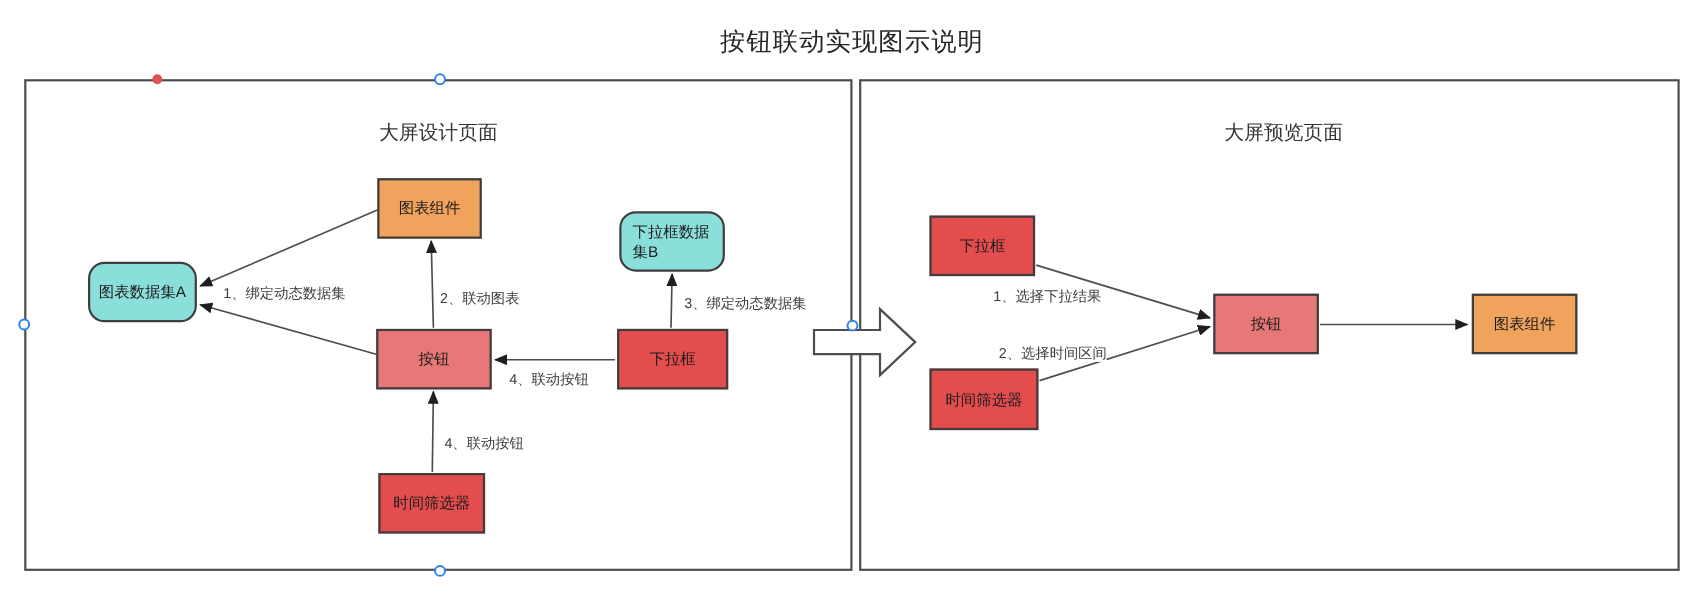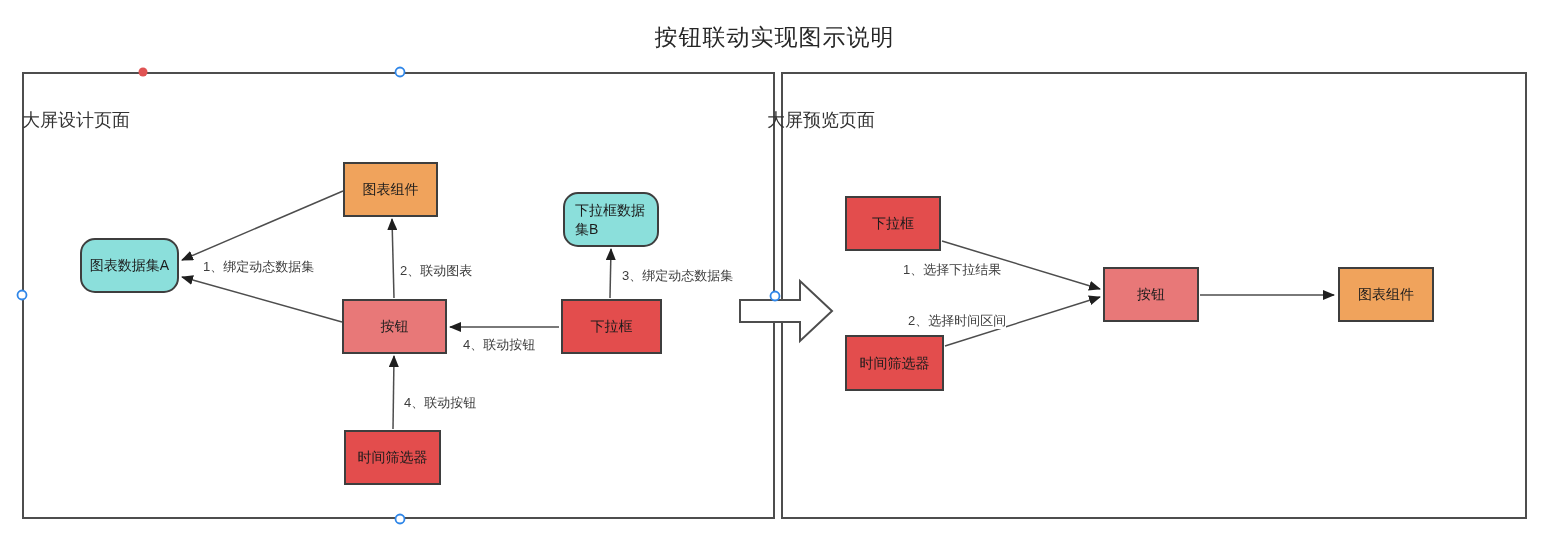--- a/index.html
+++ b/index.html
@@ -8,21 +8,21 @@
     font-family:"Liberation Sans","DejaVu Sans",sans-serif;
   }
   .main-title{
     position:absolute;left:0;top:22px;width:100%;text-align:center;
     font-size:23px;color:#262626;letter-spacing:1px;z-index:1;
   }
   .panel{
     position:absolute;box-sizing:border-box;border:2px solid #4d4d4d;background:#fff;z-index:0;
   }
   .panel-title{
-    position:absolute;font-size:18px;color:#333;z-index:1;font-family:Liberation Serif, serif;
+    position:absolute;text-align:center;font-size:18px;color:#333;z-index:1;font-family:Liberation Serif, serif;
   }
   .node{
     position:absolute;box-sizing:border-box;border:2px solid #3e3e3e;
     display:flex;align-items:center;justify-content:center;text-align:left;
     font-size:14px;line-height:19px;color:#1c1c1c;z-index:3;padding:0 2px;
   }
   .node.orange{background:var(--orange,#f0a35c);}
   .node.cyan{background:var(--cyan,#8bdfdb);border-radius:15px;}
   .node.salmon{background:var(--salmon,#e87878);}
   .node.red{background:var(--red,#e34d4d);}
@@ -38,21 +38,21 @@
 <body>
 
 <div class="stage">
 
   <div class="main-title">按钮联动实现图示说明</div>
 
   <div class="panel" style="left:22px;top:72px;width:753px;height:447px"></div>
   <div class="panel" style="left:781px;top:72px;width:746px;height:447px"></div>
 
   <div class="panel-title" style="left:22px;top:108px;width:753px">大屏设计页面</div>
-  <div class="panel-title" style="left:767px;top:108px;width:750px">大屏预览页面</div>
+  <div class="panel-title" style="left:792px;top:108px;width:750px">大屏预览页面</div>
 
   <svg class="layer" width="1549" height="552" viewBox="0 0 1549 552">
     <defs>
       <marker id="ah" markerUnits="userSpaceOnUse" markerWidth="12" markerHeight="10" refX="11" refY="5" orient="auto">
         <path d="M0,0 L12,5 L0,10 z" fill="#1f1f1f"></path>
       </marker>
     </defs>
 
     <line x1="343" y1="191" x2="182" y2="260" stroke="#4d4d4d" stroke-width="1.5" marker-end="url(#ah)"></line>
     <line x1="342" y1="322" x2="182" y2="277" stroke="#4d4d4d" stroke-width="1.5" marker-end="url(#ah)"></line>

